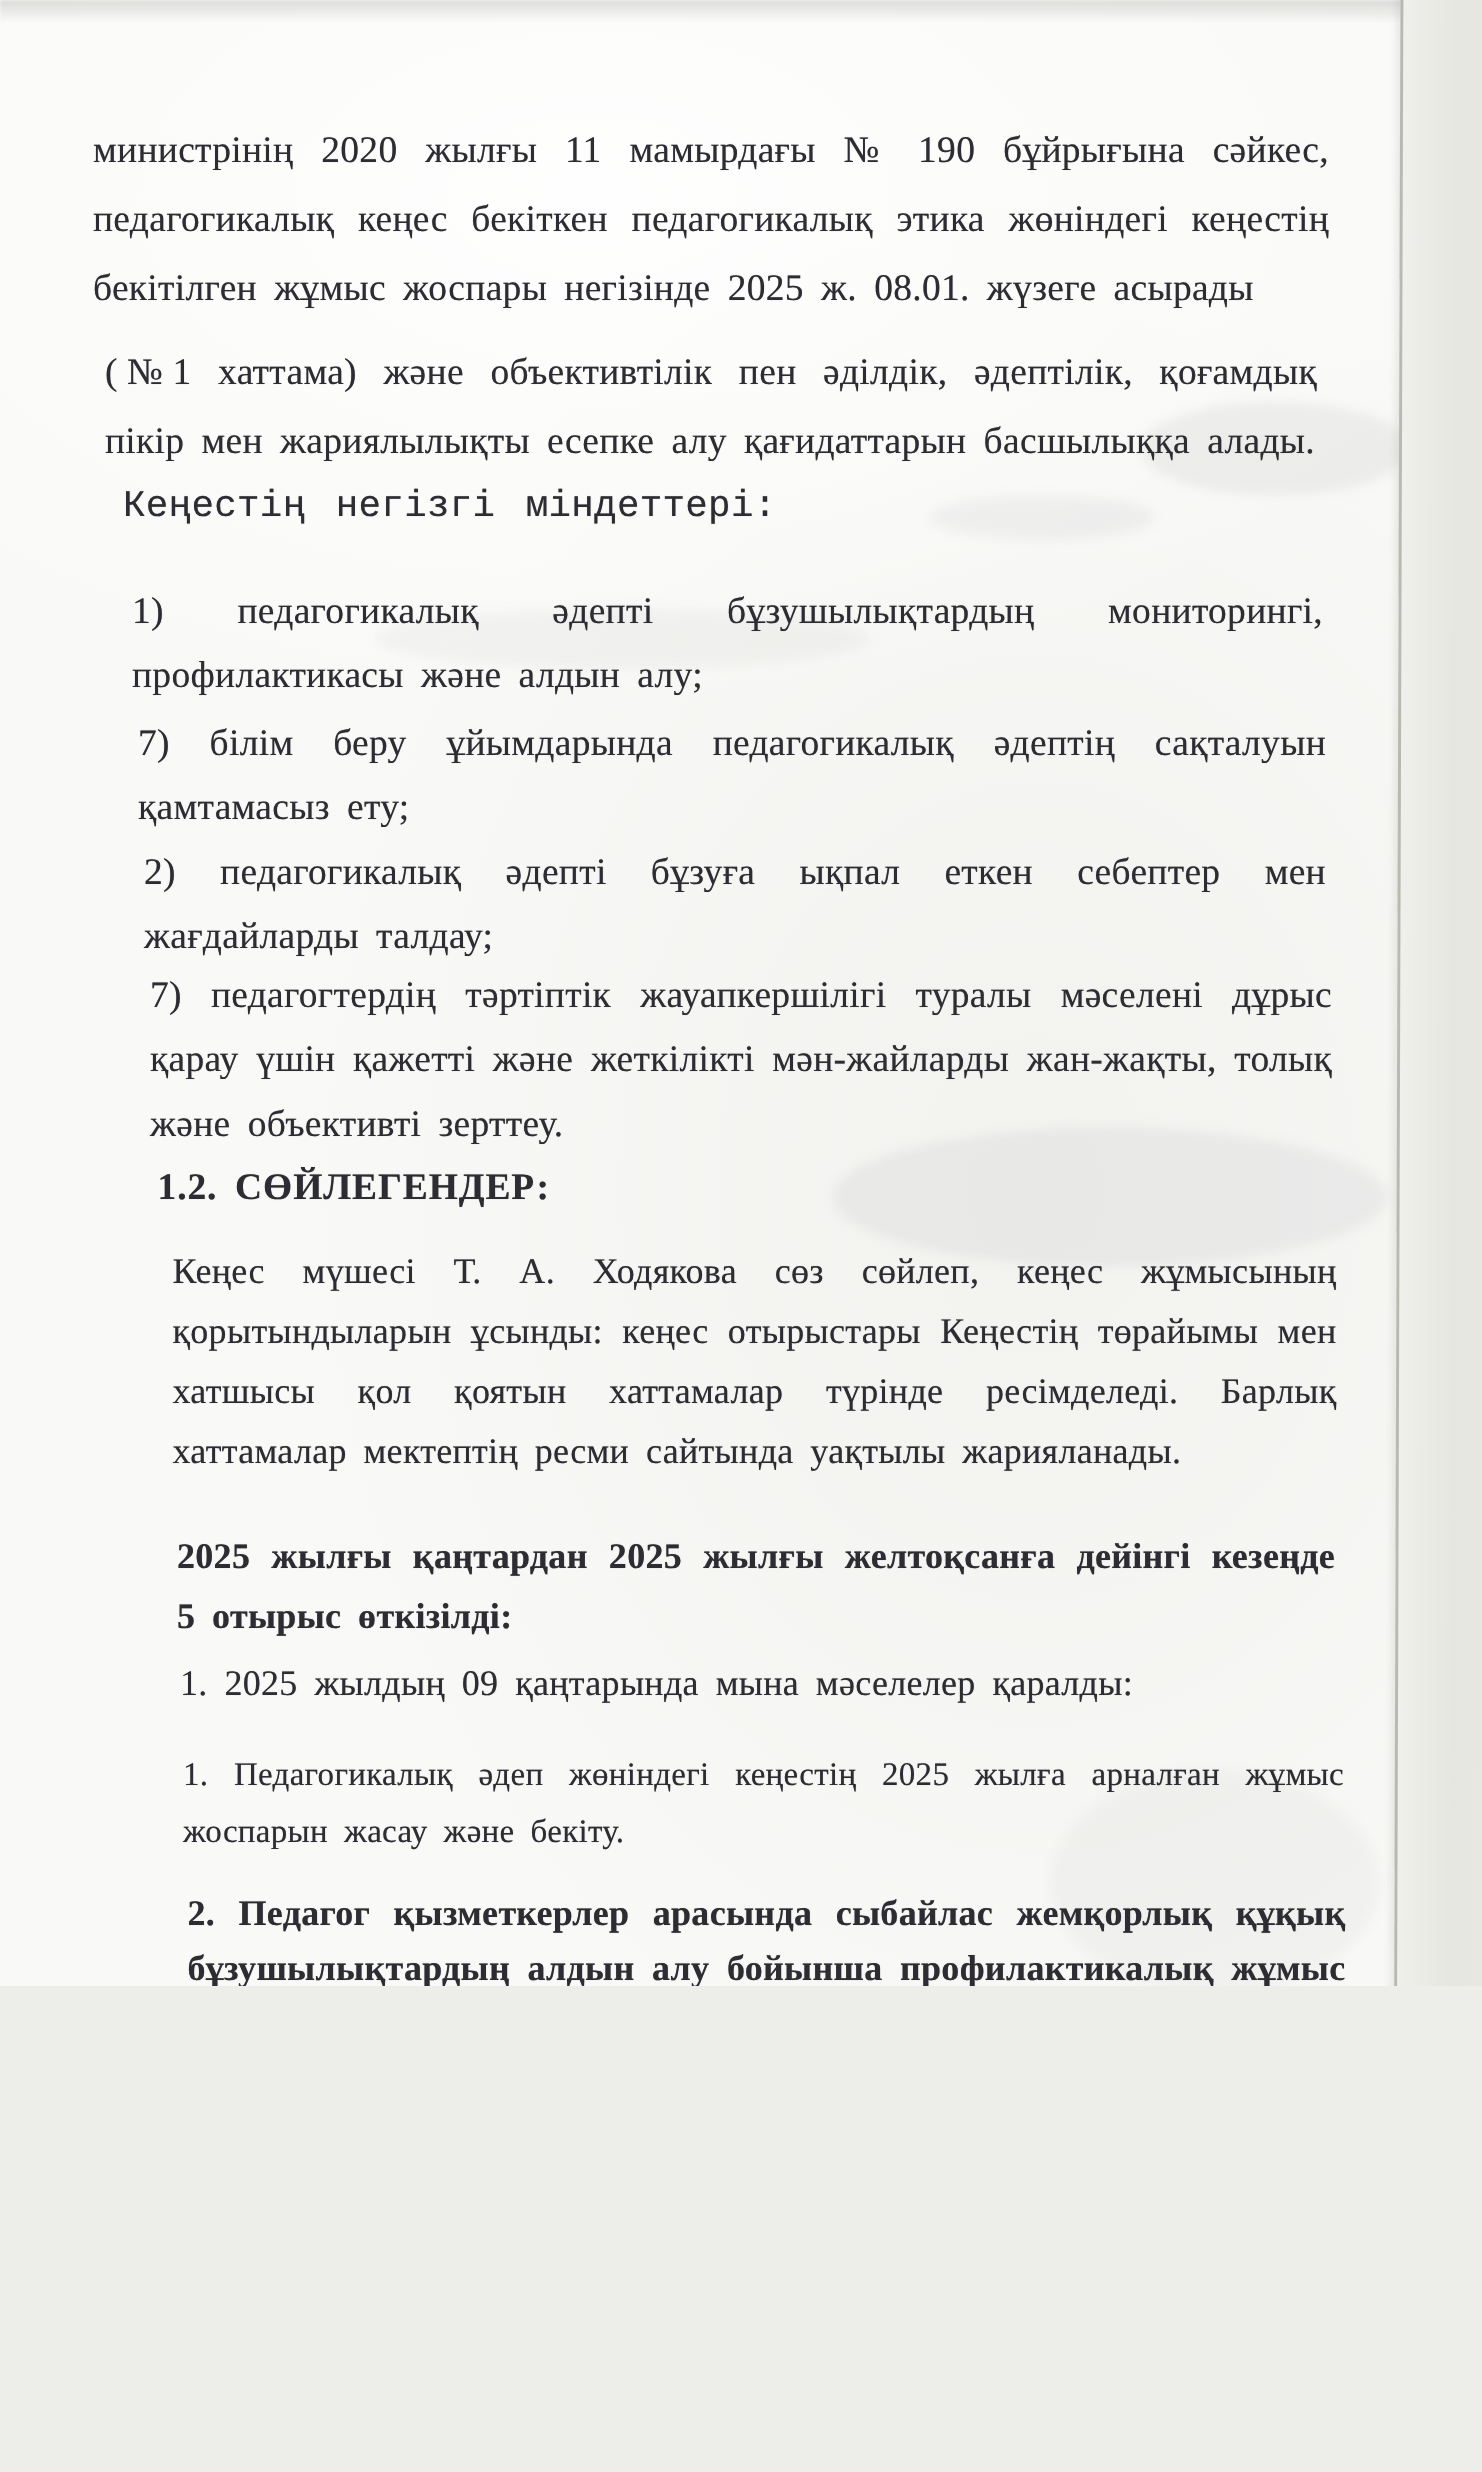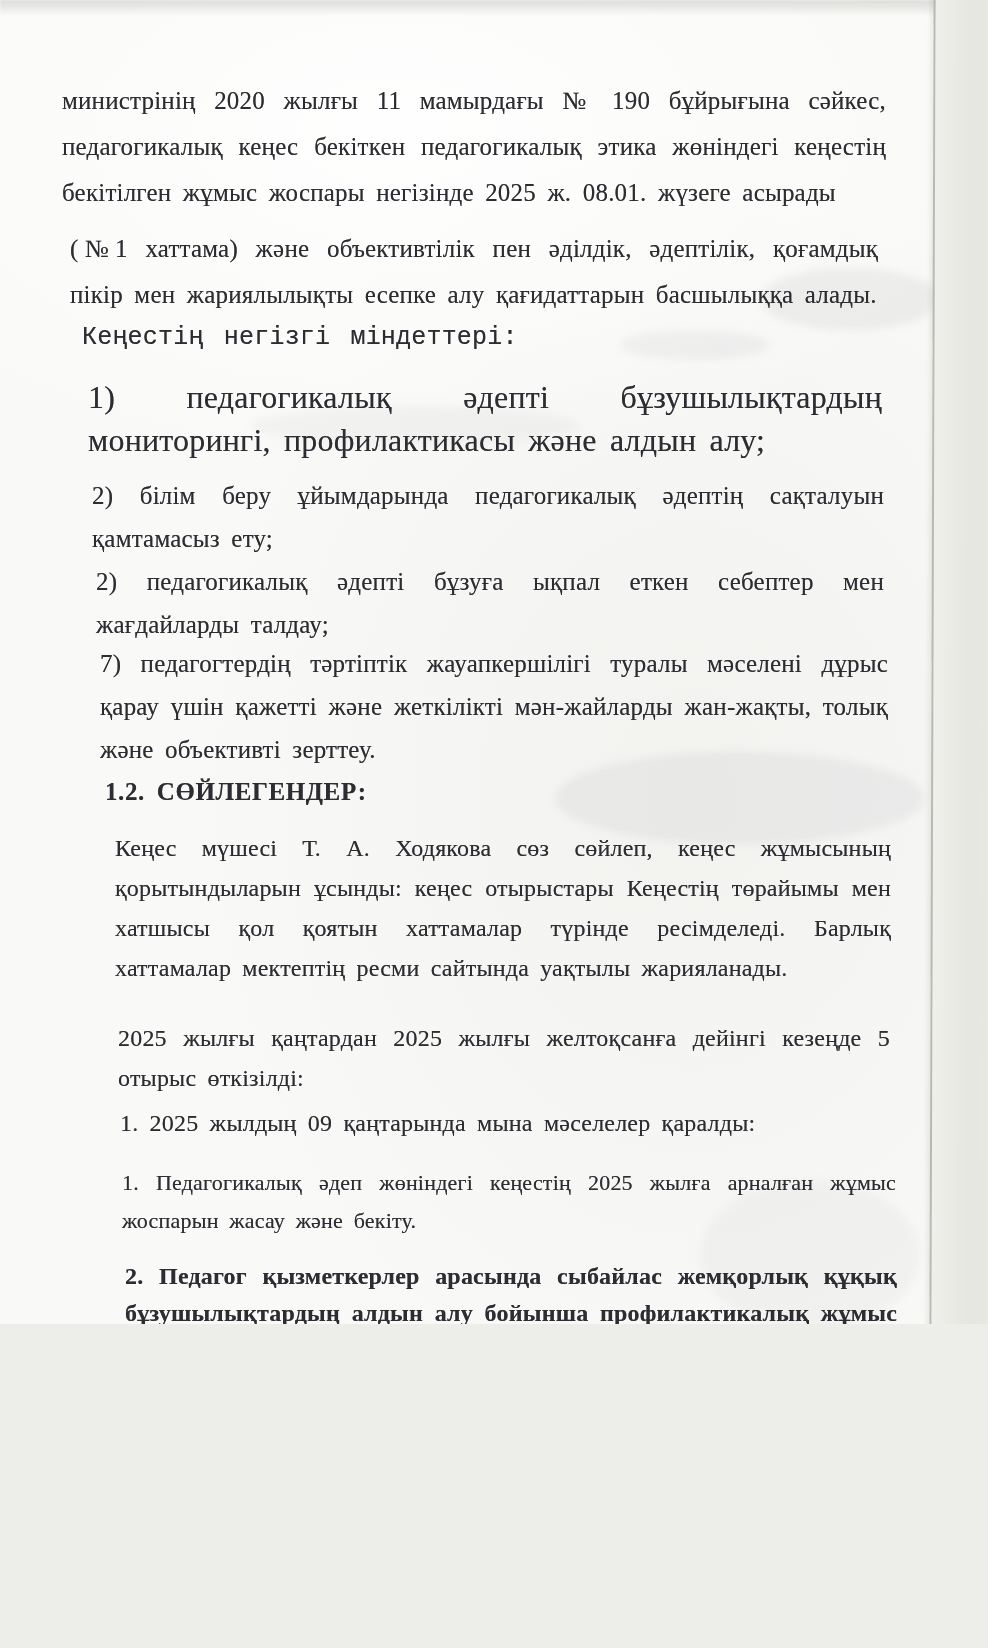--- a/index.html
+++ b/index.html
@@ -59,27 +59,27 @@
     text-align-last: left;
     word-spacing: 5px;
     letter-spacing: 0.2px;
     text-shadow: 0 0 0.5px rgba(44,44,50,0.55);
     filter: blur(0.22px);
   }
   .single { text-align: left; }
   .p0  { left: 62px;  top: 78px;   width: 824px; font-size: 25px; line-height: 46px; }
   .p1  { left: 70px;  top: 226px;  width: 808px; font-size: 25px; line-height: 46px; }
   .p2  { left: 82px;  top: 322px;  width: 760px; font-size: 25px; line-height: 32px; font-family: Liberation Mono, monospace; }
-  .p3  { left: 88px;  top: 376px;  width: 794px; font-size: 32px; line-height: 43px; }
+  .p3  { left: 88px;  top: 386px;  width: 794px; font-size: 25px; line-height: 43px; }
   .p4  { left: 92px;  top: 474px;  width: 792px; font-size: 25px; line-height: 43px; }
   .p5  { left: 96px;  top: 560px;  width: 788px; font-size: 25px; line-height: 43px; }
   .p6  { left: 100px; top: 642px;  width: 788px; font-size: 25px; line-height: 43px; }
   .p7  { left: 105px; top: 776px;  width: 700px; font-size: 25px; line-height: 32px; font-weight: bold; letter-spacing: 0.6px; }
   .p8  { left: 115px; top: 828px;  width: 776px; font-size: 24px; line-height: 40px; }
-  .p9  { left: 118px; top: 1018px; width: 772px; font-size: 24px; line-height: 40px; }
+  .p9  { left: 118px; top: 1018px; width: 772px; font-size: 24px; line-height: 40px; font-weight: bold; }
   .p10 { left: 120px; top: 1108px; width: 760px; font-size: 24px; line-height: 30px; }
   .p11 { left: 122px; top: 1164px; width: 774px; font-size: 22px; line-height: 38px; }
   .p12 { left: 125px; top: 1258px; width: 772px; font-size: 24px; line-height: 37px; font-weight: bold; }
   .p13 { left: 128px; top: 1384px; width: 760px; font-size: 24px; line-height: 30px; }
 </style>
 </head>
 <body>
 
 <div class="scan">
 
@@ -90,21 +90,21 @@
   <div class="smudge sm3"></div>
   <div class="smudge sm4"></div>
   <div class="smudge sm5"></div>
   <div class="smudge sm6"></div>
   <div class="smudge sm7"></div>
 
   <p class="p p0">министрінің 2020 жылғы 11 мамырдағы № 190 бұйрығына сәйкес, педагогикалық кеңес бекіткен педагогикалық этика жөніндегі кеңестің бекітілген жұмыс жоспары негізінде 2025 ж. 08.01. жүзеге асырады</p>
   <p class="p p1">(№1 хаттама) және объективтілік пен әділдік, әдептілік, қоғамдық пікір мен жариялылықты есепке алу қағидаттарын басшылыққа алады.</p>
   <p class="p p2 single">Кеңестің негізгі міндеттері:</p>
   <p class="p p3">1) педагогикалық әдепті бұзушылықтардың мониторингі, профилактикасы және алдын алу;</p>
-  <p class="p p4">2) білім беру ұйымдарында педагогикалық әдептің сақталуын қамтамасыз ету;</p>
+  <p class="p p4">7) білім беру ұйымдарында педагогикалық әдептің сақталуын қамтамасыз ету;</p>
   <p class="p p5">2) педагогикалық әдепті бұзуға ықпал еткен себептер мен жағдайларды талдау;</p>
   <p class="p p6">7) педагогтердің тәртіптік жауапкершілігі туралы мәселені дұрыс қарау үшін қажетті және жеткілікті мән-жайларды жан-жақты, толық және объективті зерттеу.</p>
   <p class="p p7 single">1.2. СӨЙЛЕГЕНДЕР:</p>
   <p class="p p8">Кеңес мүшесі Т. А. Ходякова сөз сөйлеп, кеңес жұмысының қорытындыларын ұсынды: кеңес отырыстары Кеңестің төрайымы мен хатшысы қол қоятын хаттамалар түрінде ресімделеді. Барлық хаттамалар мектептің ресми сайтында уақтылы жарияланады.</p>
   <p class="p p9">2025 жылғы қаңтардан 2025 жылғы желтоқсанға дейінгі кезеңде 5 отырыс өткізілді:</p>
   <p class="p p10 single">1. 2025 жылдың 09 қаңтарында мына мәселелер қаралды:</p>
   <p class="p p11">1. Педагогикалық әдеп жөніндегі кеңестің 2025 жылға арналған жұмыс жоспарын жасау және бекіту.</p>
   <p class="p p12">2. Педагог қызметкерлер арасында сыбайлас жемқорлық құқық бұзушылықтардың алдын алу бойынша профилактикалық жұмыс жүргізу туралы</p>
   <p class="p p13 single">2. 2025 жылдың 01 сәуірінде мына мәселелер қаралды:</p>
 

